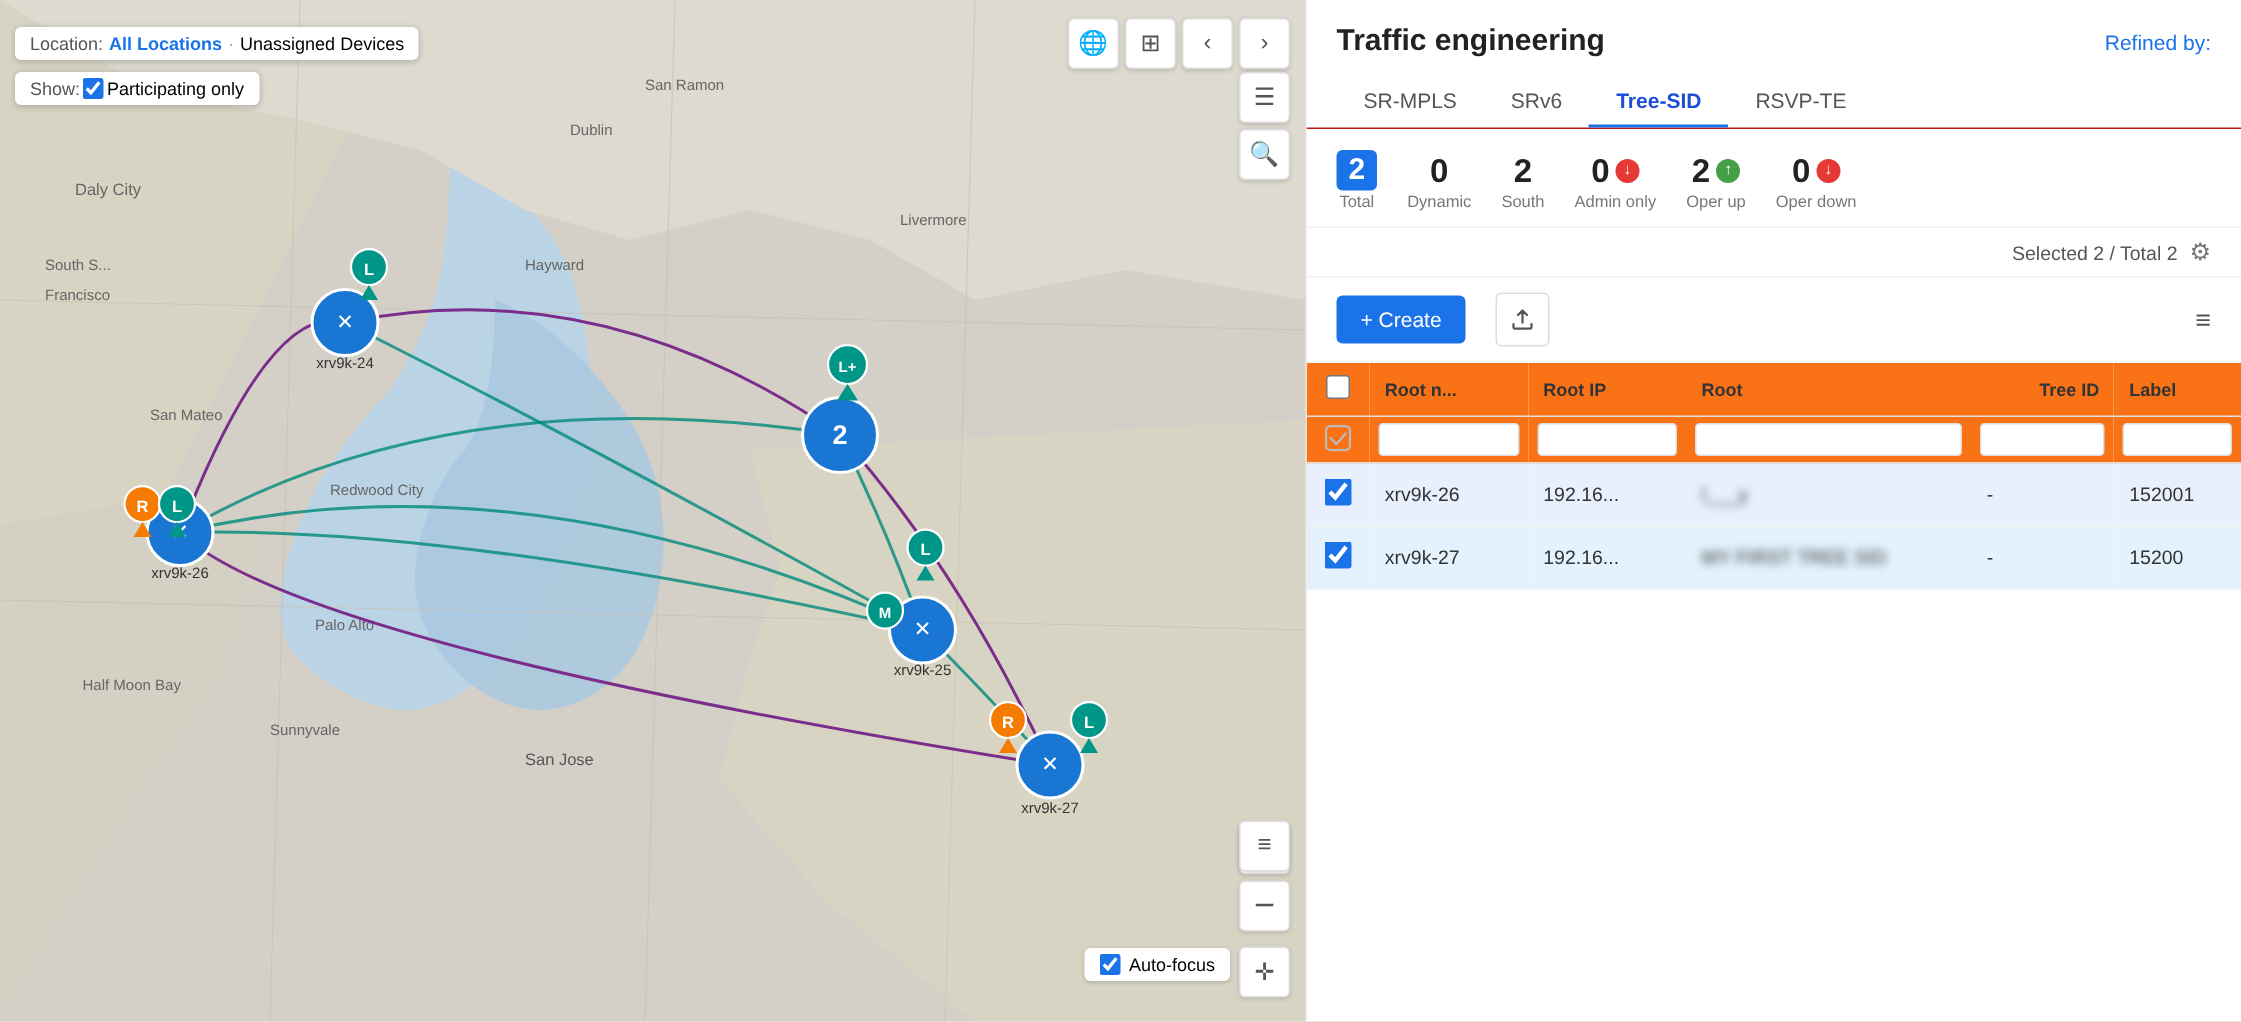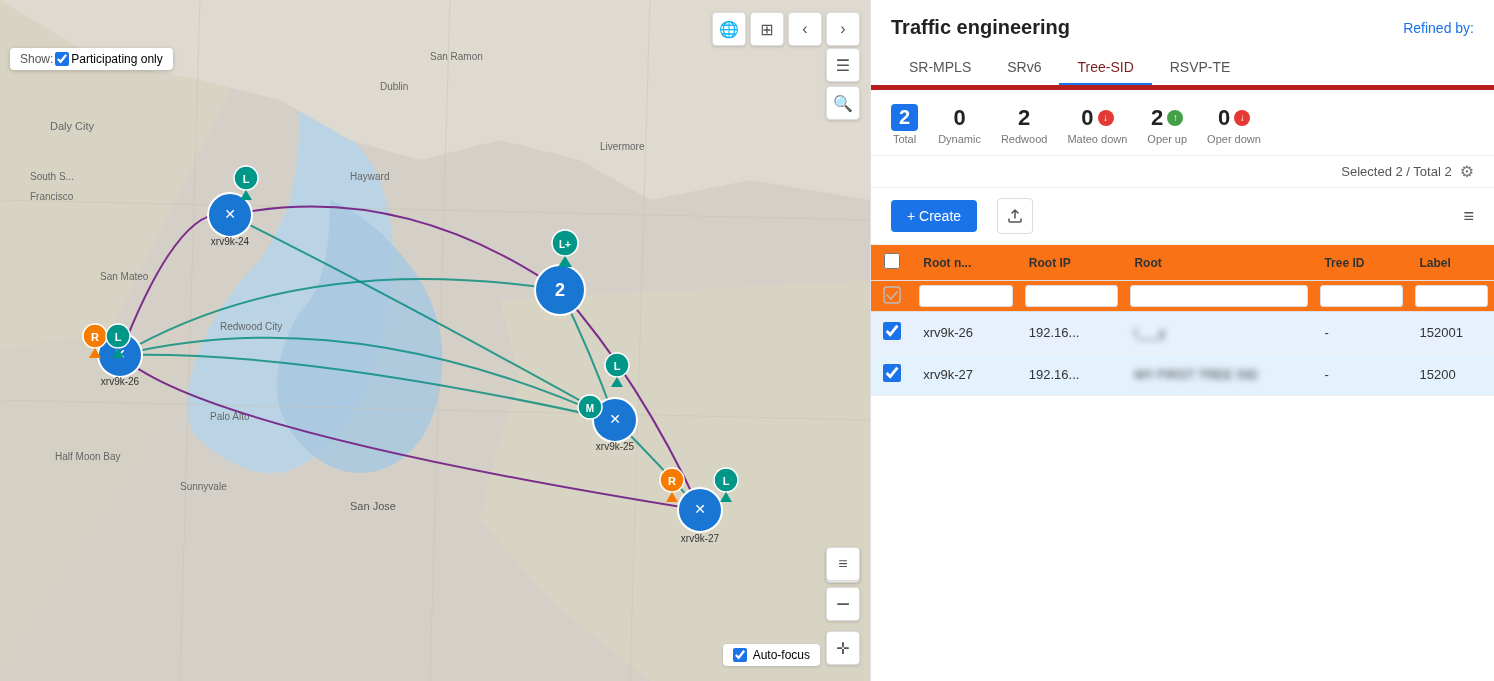--- a/index.html
+++ b/index.html
@@ -67,21 +67,21 @@
       align-items: center;
       justify-content: center;
       cursor: pointer;
       font-size: 16px;
       color: #555;
       box-shadow: 0 1px 3px rgba(0,0,0,0.15);
     }
 
     .auto-focus-bar {
       position: absolute;
-      bottom: 15px;
+      bottom: 27px;
       right: 50px;
       z-index: 10;
       display: flex;
       align-items: center;
       gap: 6px;
       background: white;
       border-radius: 4px;
       padding: 4px 10px;
       font-size: 12px;
       box-shadow: 0 1px 3px rgba(0,0,0,0.15);
@@ -99,21 +99,21 @@
       flex: 1;
       background: white;
       display: flex;
       flex-direction: column;
       border-left: 1px solid #e0e0e0;
       overflow: hidden;
     }
 
     .panel-header {
       padding: 16px 20px 0;
-      border-bottom: 5px solid #b91c1c;
+      border-bottom: 1px solid #b91c1c;
     }
 
     .header-row {
       display: flex;
       align-items: center;
       justify-content: space-between;
       margin-bottom: 12px;
     }
 
     .panel-title {
@@ -137,23 +137,23 @@
     .tab {
       padding: 8px 18px;
       font-size: 14px;
       color: #555;
       cursor: pointer;
       border-bottom: 2px solid transparent;
       white-space: nowrap;
     }
 
     .tab.active {
-      color: #7f1d1d;
+      color: #1d4ed8;
       border-bottom: 2px solid #1a73e8;
-      font-weight: 400;
+      font-weight: 700;
     }
 
     
     .stats-row {
       display: flex;
       align-items: center;
       gap: 20px;
       padding: 14px 20px 10px;
       border-bottom: 1px solid #f0f0f0;
     }
@@ -319,21 +319,21 @@
     .row-checkbox {
       width: 18px; height: 18px;
       accent-color: #1a73e8;
       cursor: pointer;
     }
 
     .col-check { width: 40px; }
     .col-root-node { width: 100px; }
     .col-root-ip { width: 100px; }
     .col-name { width: 180px; }
-    .col-tree-id { width: 90px; }
+    .col-tree-id { width: 90px; text-align: right; }
     .col-label { width: 80px; }
 
     .header-check-cell {
       width: 40px;
       text-align: center;
     }
 
     .select-all-checkbox {
       width: 16px; height: 16px;
       accent-color: #1a73e8;
@@ -444,20 +444,26 @@
     <circle cx="672" cy="480" r="12" fill="#f57c00" stroke="white" stroke-width="1.5"></circle>
     <text x="672" y="485" text-anchor="middle" font-size="11" fill="white" font-weight="bold">R</text>
     <polygon points="672,492 666,502 678,502" fill="#f57c00"></polygon>
 
     <circle cx="726" cy="480" r="12" fill="#009688" stroke="white" stroke-width="1.5"></circle>
     <text x="726" y="485" text-anchor="middle" font-size="11" fill="white" font-weight="bold">L</text>
     <polygon points="726,492 720,502 732,502" fill="#009688"></polygon>
   </svg>
 
   <div class="map-toolbar">
+    <div class="location-bar">
+      <span class="loc-label">Location:</span>
+      <span class="loc-value">All Locations</span>
+      <span class="loc-sep">·</span>
+      <span class="loc-extra">Unassigned Devices</span>
+    </div>
     <div style="flex:1"></div>
     <div style="display:flex; gap:4px;">
       <div class="map-btn" title="Globe">🌐</div>
       <div class="map-btn" title="Topology">⊞</div>
       <div class="map-btn">‹</div>
       <div class="map-btn">›</div>
     </div>
   </div>
 
   <div style="position:absolute; top:48px; left:10px; z-index:10;">
@@ -510,28 +516,28 @@
     <div class="stat-item">
       <span class="stat-value highlighted">2</span>
       <span class="stat-label">Total</span>
     </div>
     <div class="stat-item">
       <span class="stat-value">0</span>
       <span class="stat-label">Dynamic</span>
     </div>
     <div class="stat-item">
       <span class="stat-value">2</span>
-      <span class="stat-label">Redwood</span>
+      <span class="stat-label">South</span>
     </div>
     <div class="stat-item">
       <div class="stat-with-icon">
         <span class="stat-value">0</span>
         <div class="icon-down-red">↓</div>
       </div>
-      <span class="stat-label">Mateo down</span>
+      <span class="stat-label">Admin only</span>
     </div>
     <div class="stat-item">
       <div class="stat-with-icon">
         <span class="stat-value">2</span>
         <div class="icon-up-green">↑</div>
       </div>
       <span class="stat-label">Oper up</span>
     </div>
     <div class="stat-item">
       <div class="stat-with-icon">

